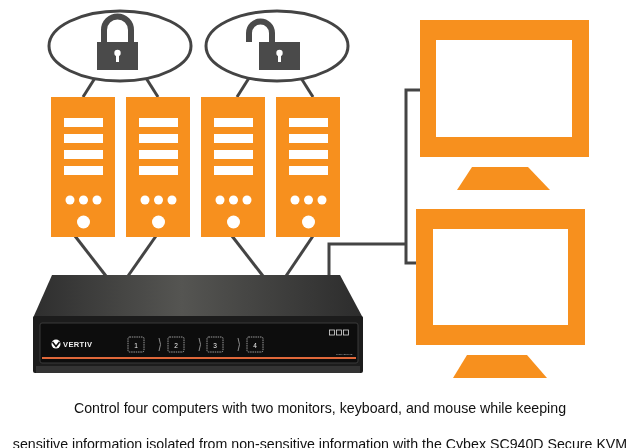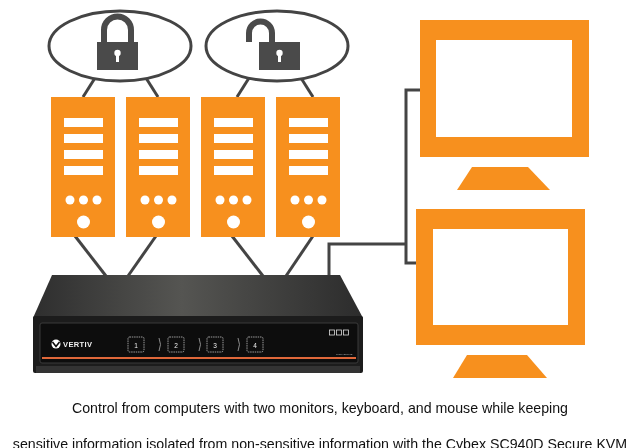--- a/index.html
+++ b/index.html
@@ -162,14 +162,14 @@
   </g>
   <g>
     <g>
       <rect x="416" y="209" width="169" height="136" fill="#F7901E"></rect>
       <rect x="433" y="229" width="135" height="96" fill="#fff"></rect>
       <polygon points="467,355 527,355 547,378 453,378" fill="#F7901E"></polygon>
     </g>
   </g>
 </svg>
 
-<div class="caption cap1">Control from computers with two monitors, keyboard, and mouse while keeping</div>
+<div class="caption cap1">Control four computers with two monitors, keyboard, and mouse while keeping</div>
 <div class="caption cap2">sensitive information isolated from non-sensitive information with the Cybex SC940D Secure KVM</div>
 
 </body></html>

